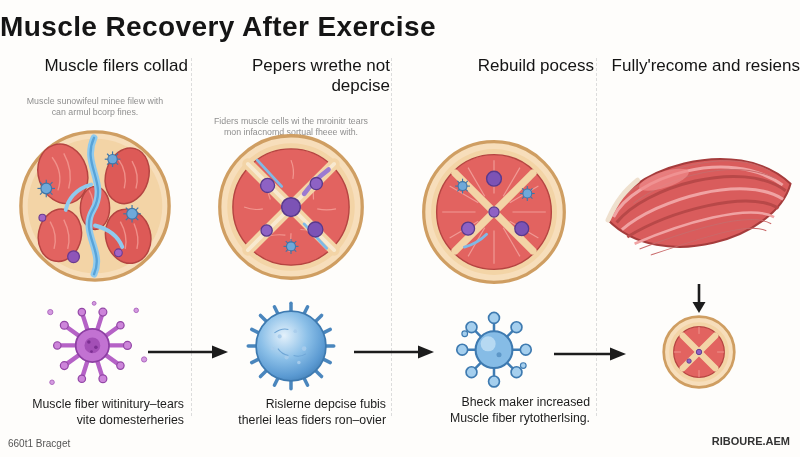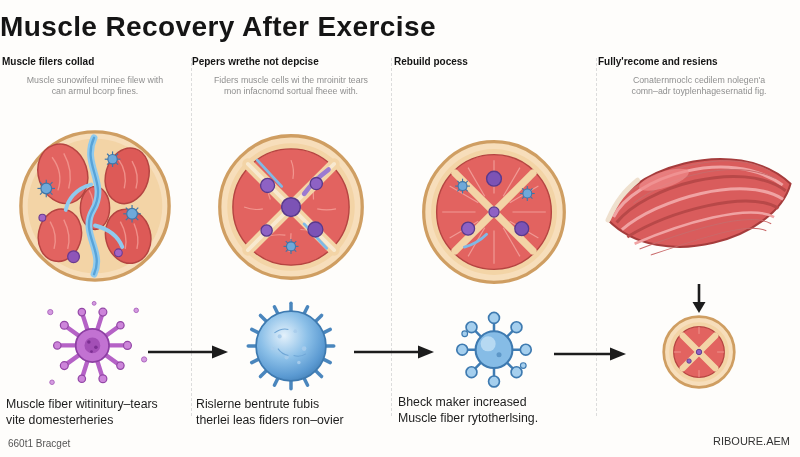--- a/index.html
+++ b/index.html
@@ -16,34 +16,34 @@
   }
   .sep {
     position: absolute; top: 58px; height: 358px; width: 0;
     border-left: 1px dashed #dcdcdc;
   }
   .col { position: absolute; top: 56px; height: 396px; }
   .col1 { left: 2px;   width: 186px; }
   .col2 { left: 192px; width: 198px; }
   .col3 { left: 394px; width: 200px; }
   .col4 { left: 598px; width: 202px; }
-  .heading { text-align: left; font-size: 10px; font-weight: bold; color: #141414; }
+  .heading { text-align: right; font-size: 17px; font-weight: normal; color: #141414; }
   .subtext {
     text-align: center; font-size: 8.8px; color: #8f8f8f;
-    line-height: 1.3; margin-top: 8px; padding: 0 10px; white-space: pre-line;
+    line-height: 1.3; margin-top: 20px; padding: 0 10px; white-space: pre-line;
   }
   .illo { position: absolute; left: 50%; transform: translateX(-50%); line-height: 0; }
   .caption {
-    position: absolute; left: 0; width: 100%; text-align: left;
+    position: absolute; left: 0; width: 100%; text-align: right;
     font-size: 12.3px; color: #1d1d1d; line-height: 1.32;
     padding: 0 4px; white-space: pre-line;
   }
   .arrow { position: absolute; line-height: 0; }
   .credit-left  { position: absolute; left: 8px;  bottom: 8px;  font-size: 10px; color: #555; }
-  .credit-right { position: absolute; right: 10px; bottom: 10px; font-size: 11px; font-weight: normal; color: #333; margin-left: 45px; }
+  .credit-right { position: absolute; right: 10px; bottom: 10px; font-size: 11px; font-weight: bold; color: #333; margin-left: 45px; }
 </style>
 </head>
 <body>
 
 <div class="poster">
 
   <h1 class="title">Muscle Recovery After Exercise</h1>
 
   <div class="sep" style="left:191px"></div>
   <div class="sep" style="left:391px"></div>
@@ -240,21 +240,21 @@
             <circle cx="64" cy="74" r="2"></circle>
         </g>
         <g stroke="#6fa6d6" stroke-width="1.2" fill="none">
           <path d="M36,40 q8,-6 16,-4"></path>
             <path d="M58,66 q8,2 14,-2"></path>
             <path d="M40,58 q4,6 12,8"></path>
         </g>
       </svg>
     </span>
 
-    <p class="caption" style="top:340px">Rislerne bentrute fubis
+    <p class="caption" style="top:340px">Rislerne depcise fubis
 therlei leas fiders ron–ovier</p>
   </section>
 
   <section class="col col3">
     <h2 class="heading">Rebuild pocess</h2>
 
     <span class="illo" style="top:82px">
       <svg viewBox="0 0 160 160" width="148" height="148">
         <circle cx="80" cy="80" r="76" fill="#f7debb" stroke="#cf9e62" stroke-width="3.5"></circle>
         <circle cx="80" cy="80" r="68" fill="#f3d4a6"></circle>
@@ -330,22 +330,20 @@
         <circle cx="20" cy="38" r="3.4" fill="#a5cfee" stroke="#3e7ab0" stroke-width="1.4"></circle>
       </svg>
     </span>
 
     <p class="caption" style="top:338px">Bheck maker increased
 Muscle fiber rytotherlsing.</p>
   </section>
 
   <section class="col col4">
     <h2 class="heading">Fully'recome and resiens</h2>
-    <p class="subtext">Conaternmoclc cedilem nolegen'a
-comn–adr toyplenhagesernatid fig.</p>
 
     <span class="illo" style="top:70px">
       <svg viewBox="0 0 200 160" width="200" height="160">
         <g transform="rotate(-10 100 80)">
           <path d="M8,78 C30,30 150,14 194,74 C170,126 50,140 8,78 Z" fill="#d95c5c" stroke="#a53c3c" stroke-width="2"></path>
           <path d="M14,76 C40,40 140,26 186,74" fill="none" stroke="#f0a3a3" stroke-width="3"></path>
           <path d="M16,82 C50,52 150,40 188,80" fill="none" stroke="#b84848" stroke-width="3"></path>
           <path d="M20,90 C60,66 150,56 184,88" fill="none" stroke="#f0a3a3" stroke-width="3"></path>
           <path d="M24,98 C70,80 150,72 178,96" fill="none" stroke="#b84848" stroke-width="3"></path>
           <path d="M30,106 C80,94 150,86 172,104" fill="none" stroke="#f0a3a3" stroke-width="2.5"></path>

